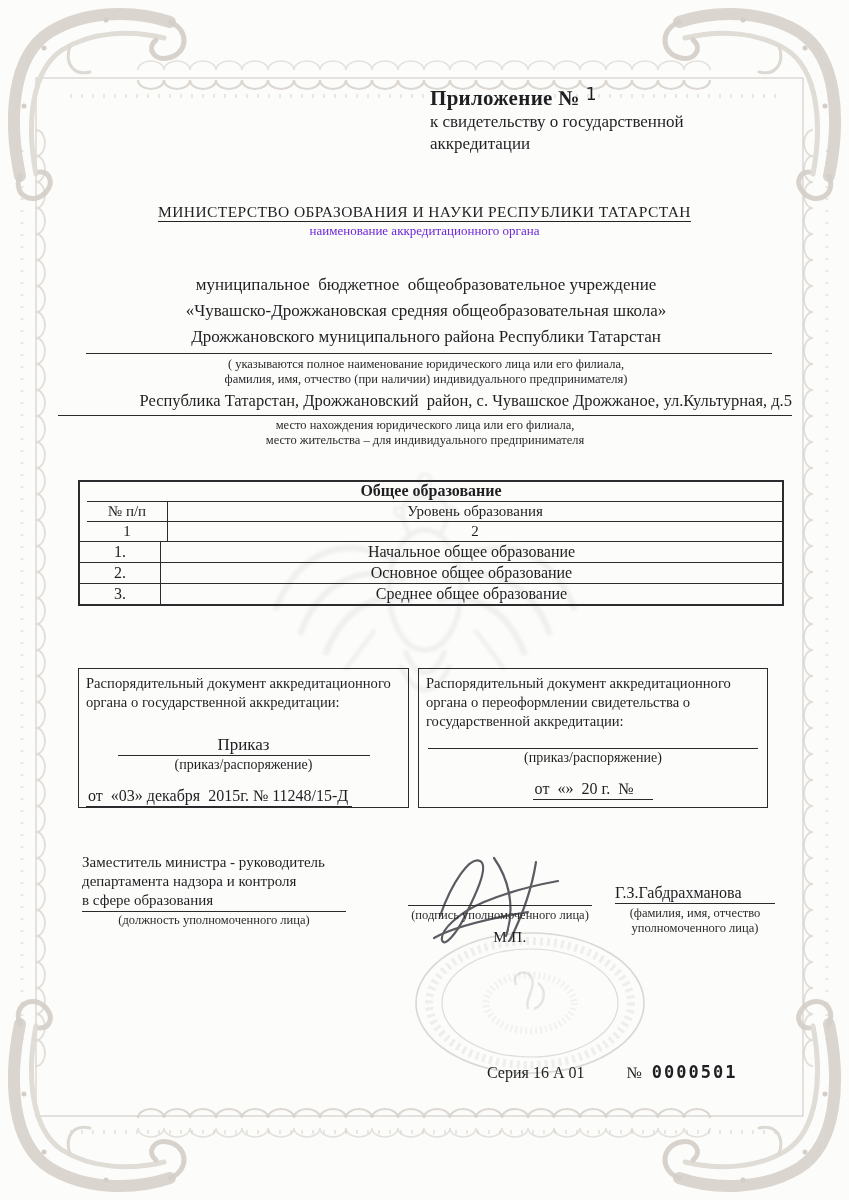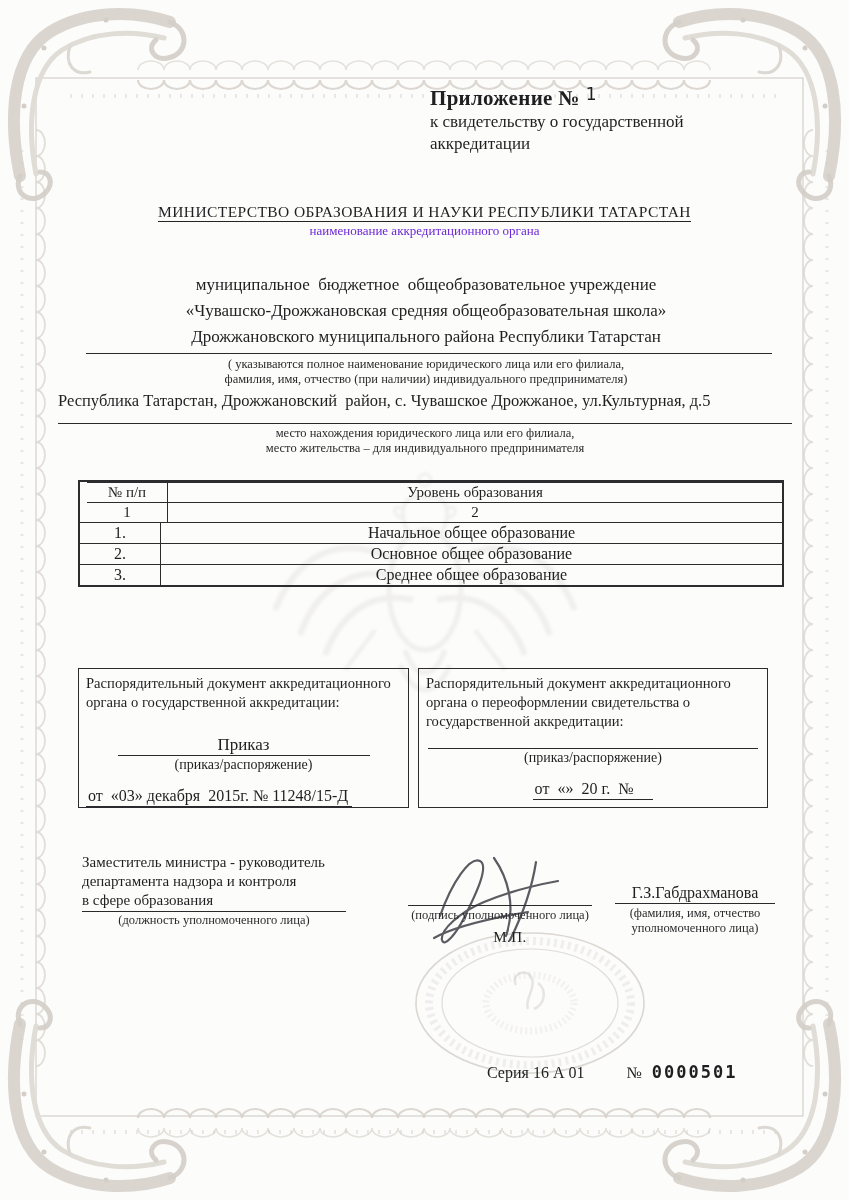--- a/index.html
+++ b/index.html
@@ -24,21 +24,21 @@
   .fill.month{width:148px;text-align:left;padding-left:10px;}
   .fill.year{width:26px;}
 
   .ministry{font-size:15.5px;letter-spacing:.4px;border-bottom:1.2px solid #242426;padding-bottom:1px;}
   .caption{font-size:13px;color:#6d28d9;}
   .caption-sm{font-size:12.5px;line-height:15px;color:#2b2b2d;}
 
   .org-line{font-size:17px;font-weight:normal;line-height:26px;text-align:center;}
   .hr{border-top:1.6px solid #2a2a2c;height:0;}
 
-  .addr{font-size:16.5px;text-align:left;border-bottom:1.4px solid #2a2a2c;padding-bottom:12px;}
+  .addr{font-size:16.5px;text-align:right;border-bottom:1.4px solid #2a2a2c;padding-bottom:4px;}
 
   
   .gtable{border:2px solid #2c2c2e;font-size:16px;background:transparent;}
   .trow{display:flex;border-top:1.6px solid #2c2c2e;}
   .trow.first{border-top:none;}
   .tc1{width:80px;border-right:1.4px solid #2c2c2e;text-align:center;padding:1px 0;}
   .tc2{flex:1;text-align:center;padding:1px 0;}
   .ttitle{font-weight:bold;text-align:center;padding:0 0 1px 0;}
   .thead{font-size:15px;margin-left:7px;}
 
@@ -48,21 +48,21 @@
     border-bottom:1.3px solid #2a2a2c;font-size:17px;line-height:20px;}
   .box .pcap{text-align:center;font-size:14px;line-height:17px;}
   .box .odate{display:inline-block;border-bottom:1.4px solid #2a2a2c;font-size:16px;
     padding:0 4px 1px 2px;margin-top:13px;}
   .blankline{border-bottom:1.3px solid #2a2a2c;height:0;margin:35px 2px 0 2px;}
 
   
   .pos{font-size:15px;line-height:19px;}
   .pos3{width:264px;border-bottom:1.3px solid #2a2a2c;padding-bottom:1px;}
   .sigline{border-top:1.3px solid #2a2a2c;height:0;}
-  .name{font-size:16px;text-align:center;border-bottom:1.3px solid #2a2a2c;padding-bottom:1px;}
+  .name{font-size:16px;border-bottom:1.3px solid #2a2a2c;padding-bottom:1px;}
   .mp{font-size:15px;letter-spacing:.5px;}
 
   
   .series{font-size:16px;}
   .docnum{font-family:"DejaVu Sans Mono",monospace;font-weight:bold;font-size:17px;letter-spacing:2px;}
 </style>
 </head>
 <body>
 
 <div class="page">
@@ -157,20 +157,23 @@
     <div class="caption-sm center t">фамилия, имя, отчество (при наличии) индивидуального предпринимателя)</div>
   </div>
 
   <div class="abs content" style="left:58px;top:391px;width:734px;">
     <div class="addr t">Республика Татарстан, Дрожжановский  район, с. Чувашское Дрожжаное, ул.Культурная, д.5</div>
     <div class="caption-sm center t" style="margin-top:2px;">место нахождения юридического лица или его филиала,</div>
     <div class="caption-sm center t">место жительства – для индивидуального предпринимателя</div>
   </div>
 
   <div class="abs content gtable" style="left:78px;top:480px;width:702px;">
+    <div class="trow first">
+      <div class="ttitle" style="flex:1;">Общее образование</div>
+    </div>
     <div class="trow thead">
       <div class="tc1">№ п/п</div>
       <div class="tc2">Уровень образования</div>
     </div>
     <div class="trow thead">
       <div class="tc1">1</div>
       <div class="tc2">2</div>
     </div>
     <div class="trow">
       <div class="tc1">1.</div>

